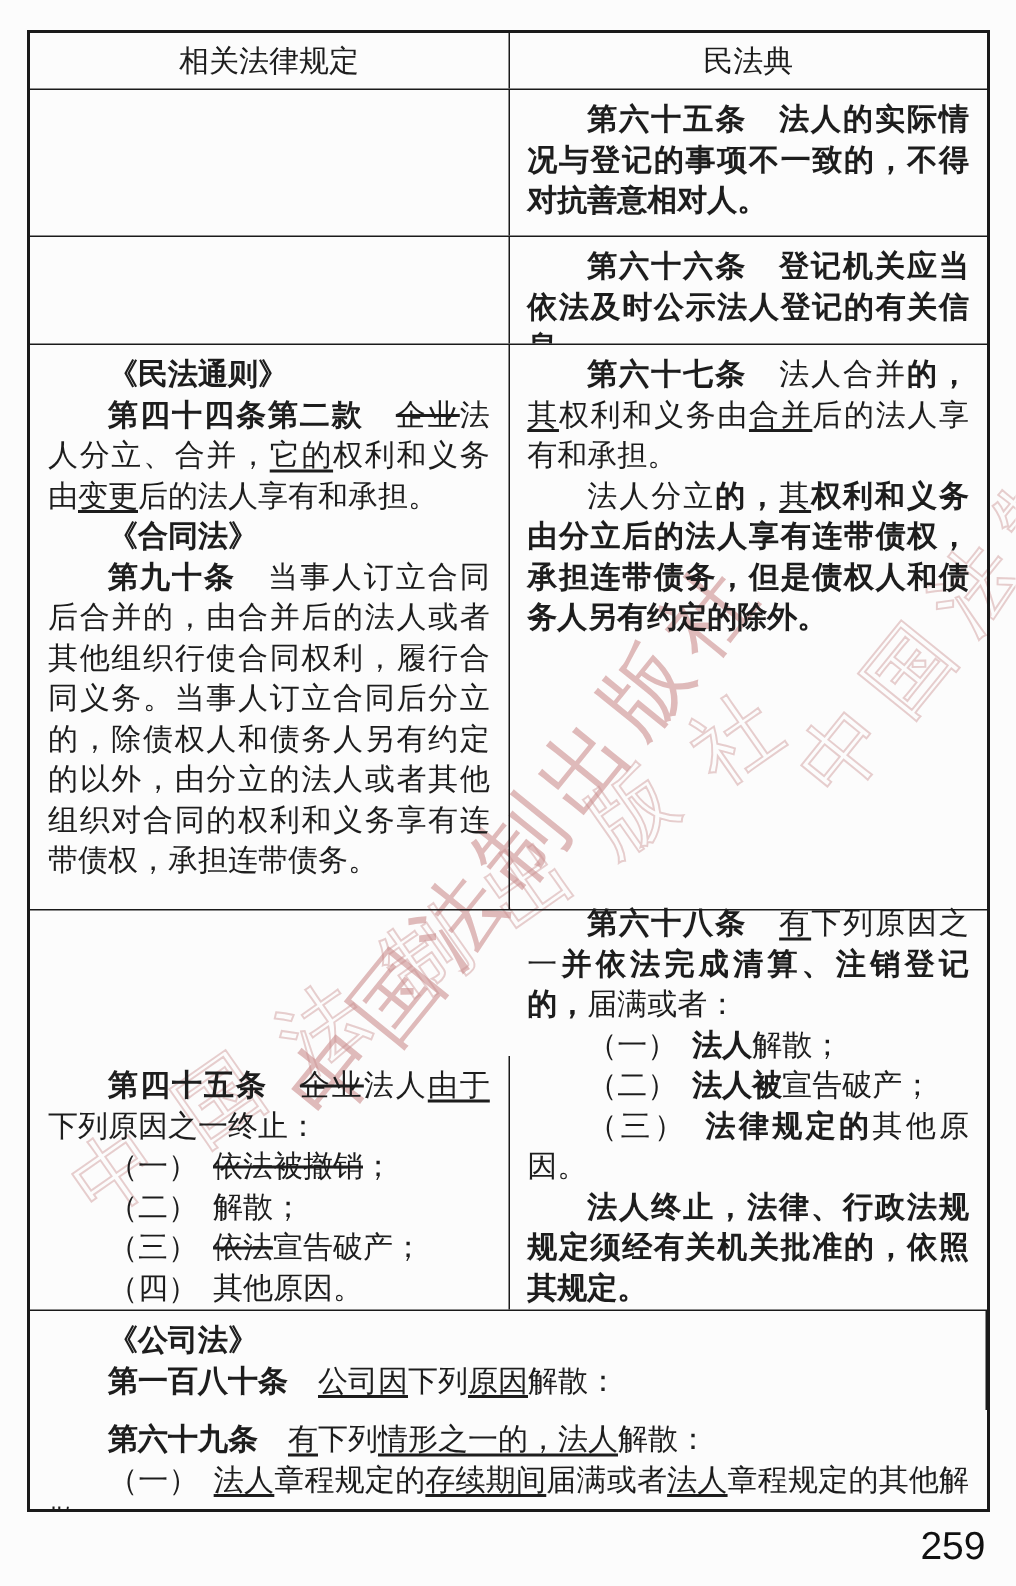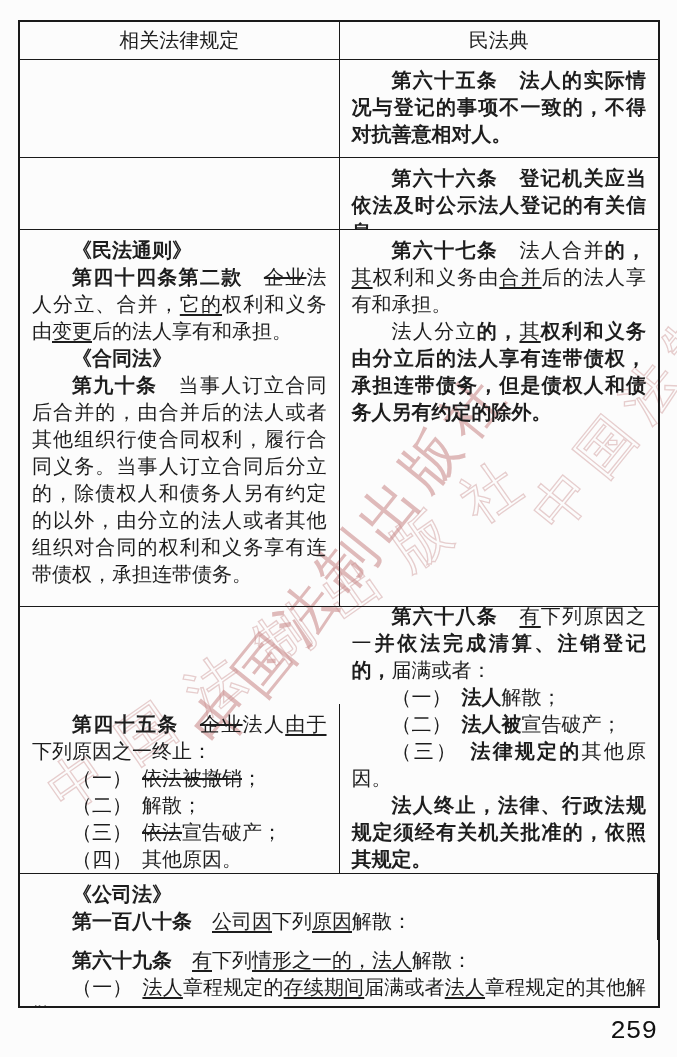--- a/index.html
+++ b/index.html
@@ -62,21 +62,21 @@
     text-indent:2em;text-align:justify;
     font-family:"Liberation Serif", serif;
   }
   .para span{text-decoration-thickness:1.5px;}
   .b{font-weight:700;font-family:"Liberation Sans", sans-serif;}
   .u{text-decoration:underline;text-underline-offset:3px;}
   .s{text-decoration:line-through;}
   
   .pageno{
     position:absolute;right:20px;bottom:11px;z-index:2;
-    font-family:Liberation Mono, monospace;font-size:26px;color:#111;
+    font-family:Liberation Sans, sans-serif;font-size:26px;color:#111;
   }
 </style>
 </head>
 <body>
 
 <div class="page">
 
   <div class="wm wm-solid">中国法制出版社</div>
   <div class="wm wm-outline wm-a">中国法制出版社</div>
   <div class="wm wm-outline wm-b">中国法制出版社</div>

